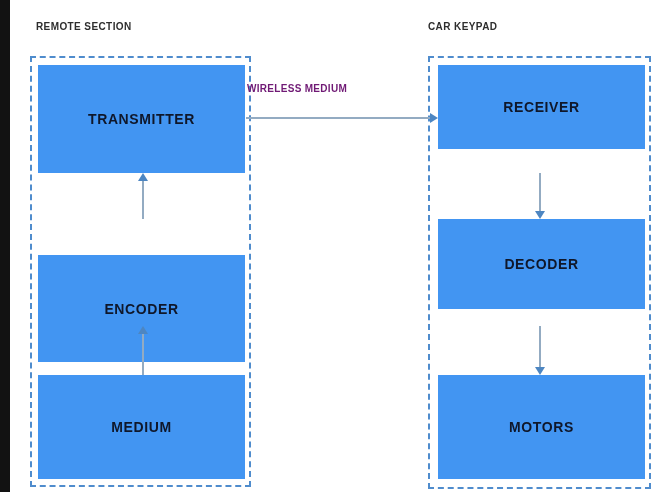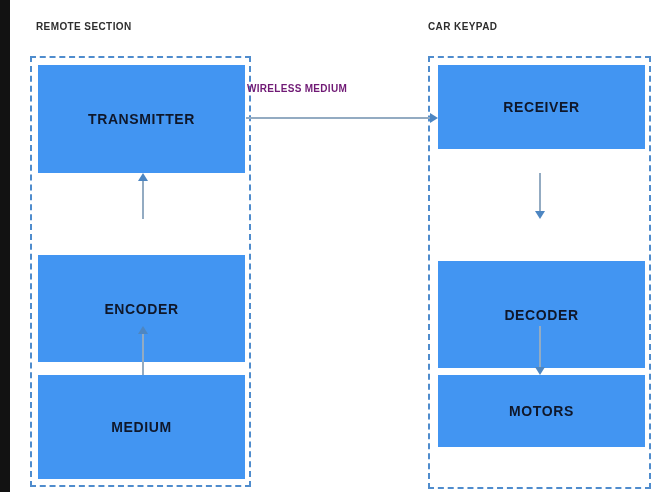--- a/index.html
+++ b/index.html
@@ -34,22 +34,22 @@
     background:#4295f2;
     display:flex; align-items:center; justify-content:center;
   }
   .block span {
     color:#0f172a; font-size:14px; font-weight:bold; letter-spacing:0.6px;
   }
   .b-transmitter { left:38px;  top:65px;  height:108px; }
   .b-encoder     { left:38px;  top:219px; height:107px;margin-top:36px; }
   .b-keypad      { left:38px;  top:375px; height:104px; }
   .b-receiver    { left:438px; top:65px;  height:84px; }
-  .b-decoder     { left:438px; top:219px; height:107px;margin-top:42px; }
-  .b-motors      { left:438px; top:375px; height:72px; }
+  .b-decoder     { left:438px; top:219px; height:90px; }
+  .b-motors      { left:438px; top:375px; height:104px; }
   .wireless-label {
     position:absolute; left:247px; top:83px; width:190px;
     text-align:left; font-size:10px; font-weight:bold;
     color:#701a75; letter-spacing:0.3px; white-space:nowrap;
   }
   .aline { position:absolute; background:#93abc2; }
   .hline { height:2px; }
   .vline { width:2px; }
   .head { position:absolute; width:0; height:0; }
   .head-right { border-top:5px solid transparent; border-bottom:5px solid transparent; border-left:8px solid #4d86c2; }

